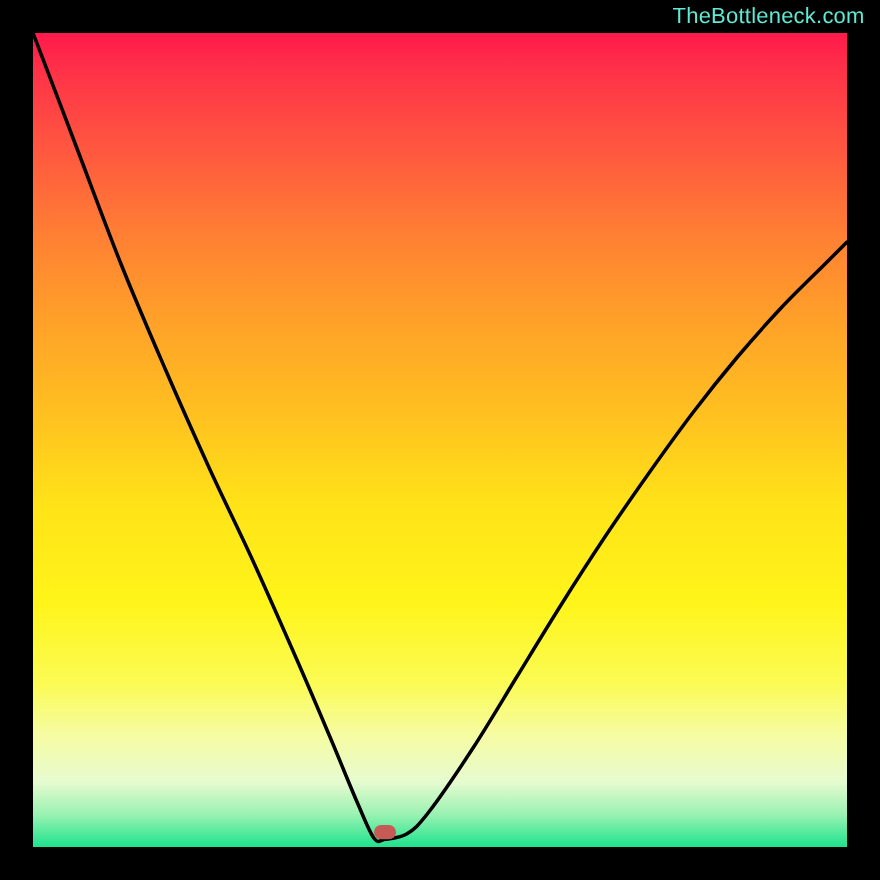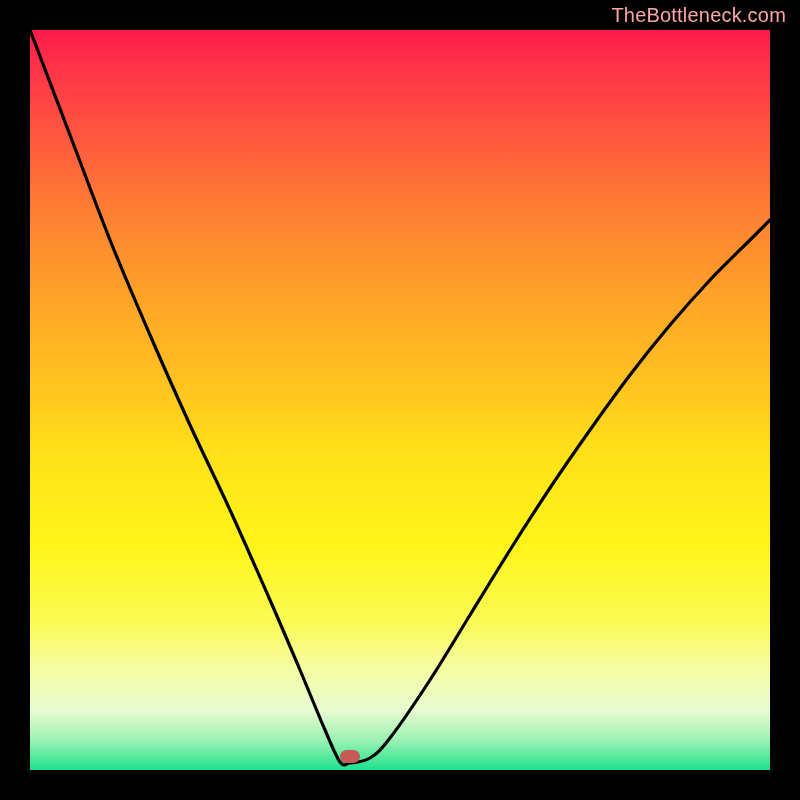--- a/index.html
+++ b/index.html
@@ -30,21 +30,21 @@
       #f6fca0 86%,
       #e7fbd0 92%,
       #9af2b2 96%,
       #1de28d 100%
     );
   }
   .watermark {
     position: absolute;
     top: 4px;
     right: 14px;
-    color: #fca5a5;
+    color: #5eead4;
     font-size: 20px;
     letter-spacing: 0.2px;
     font-weight: 500;
   }
   svg.curve {
     position: absolute;
     left: 0;
     top: 0;
     width: 740px;
     height: 740px;

